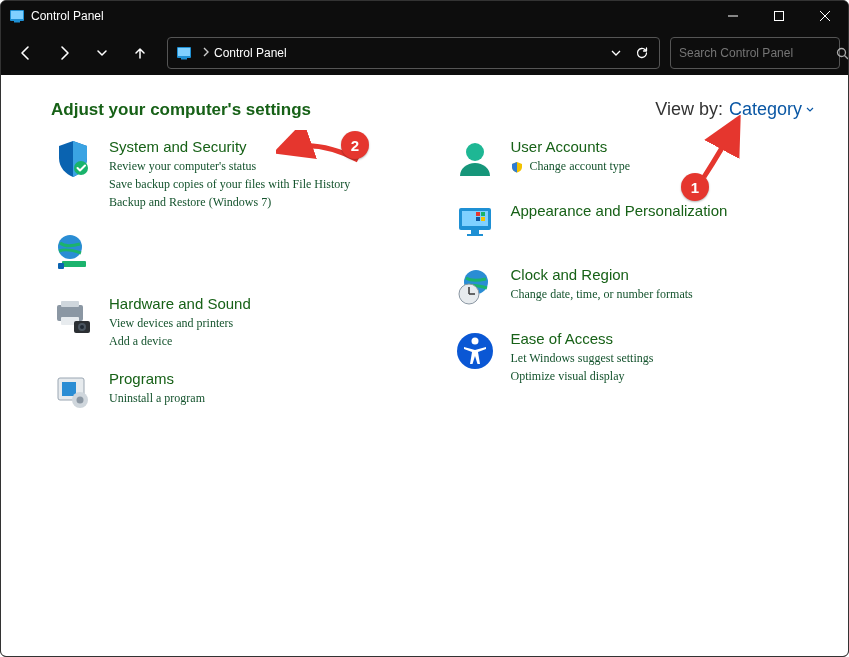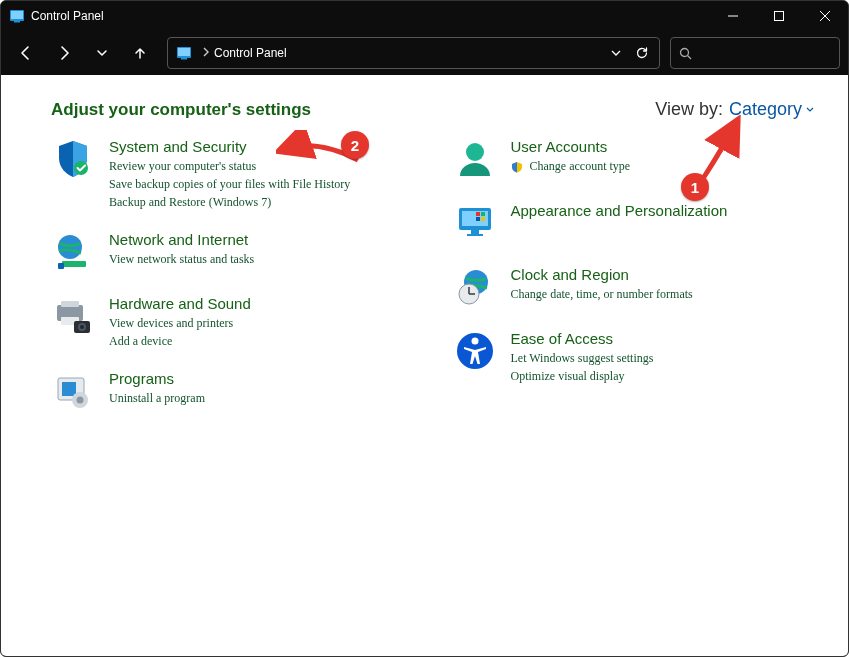--- a/index.html
+++ b/index.html
@@ -119,20 +119,21 @@
         </span>
         <span class="ic">
           <svg width="14" height="14" viewBox="0 0 14 14">
               <path d="M11.5 7a4.5 4.5 0 1 1-1.3-3.2M11.5 2v3h-3" fill="none" stroke="#fff" stroke-width="1.3" stroke-linecap="round" stroke-linejoin="round"></path>
             </svg>
         </span>
       </span>
     </div>
 
     <div class="searchbox">
+      <input type="text" placeholder="Search Control Panel" style="">
       <span class="sic">
         <svg width="13" height="13" viewBox="0 0 13 13">
             <circle cx="5.5" cy="5.5" r="4" fill="none" stroke="#aaa" stroke-width="1.3"></circle>
             <line x1="8.5" y1="8.5" x2="12" y2="12" stroke="#aaa" stroke-width="1.3"></line>
           </svg>
       </span>
     </div>
   </div>
 
   <div class="content">
@@ -173,24 +174,20 @@
 
           <div class="item">
             <div class="iconbox">
               <svg width="42" height="42" viewBox="0 0 42 42">
                 <circle cx="18" cy="16" r="12" fill="#2a8dd4"></circle>
                 <path d="M8 12 q6 5 20 1 M7 20 q8 -3 22 2" stroke="#1bb36d" stroke-width="3" fill="none"></path>
                 <rect x="10" y="30" width="24" height="6" rx="1" fill="#1bb36d"></rect>
                 <rect x="6" y="32" width="6" height="6" rx="1" fill="#0a63b0"></rect>
               </svg>
             </div>
-            <div>
-              <h3>Network and Internet</h3>
-              <a>View network status and tasks</a>
-            </div>
           </div>
 
           <div class="item">
             <div class="iconbox">
               <svg width="42" height="42" viewBox="0 0 42 42">
                 <rect x="5" y="10" width="26" height="16" rx="2" fill="#8b97a3"></rect>
                 <rect x="9" y="6" width="18" height="6" rx="1" fill="#cfd6dc"></rect>
                 <rect x="9" y="22" width="18" height="8" rx="1" fill="#e7ebee"></rect>
                 <rect x="22" y="26" width="16" height="12" rx="2" fill="#2b2f33"></rect>
                 <circle cx="30" cy="32" r="4" fill="#4a5560"></circle>

